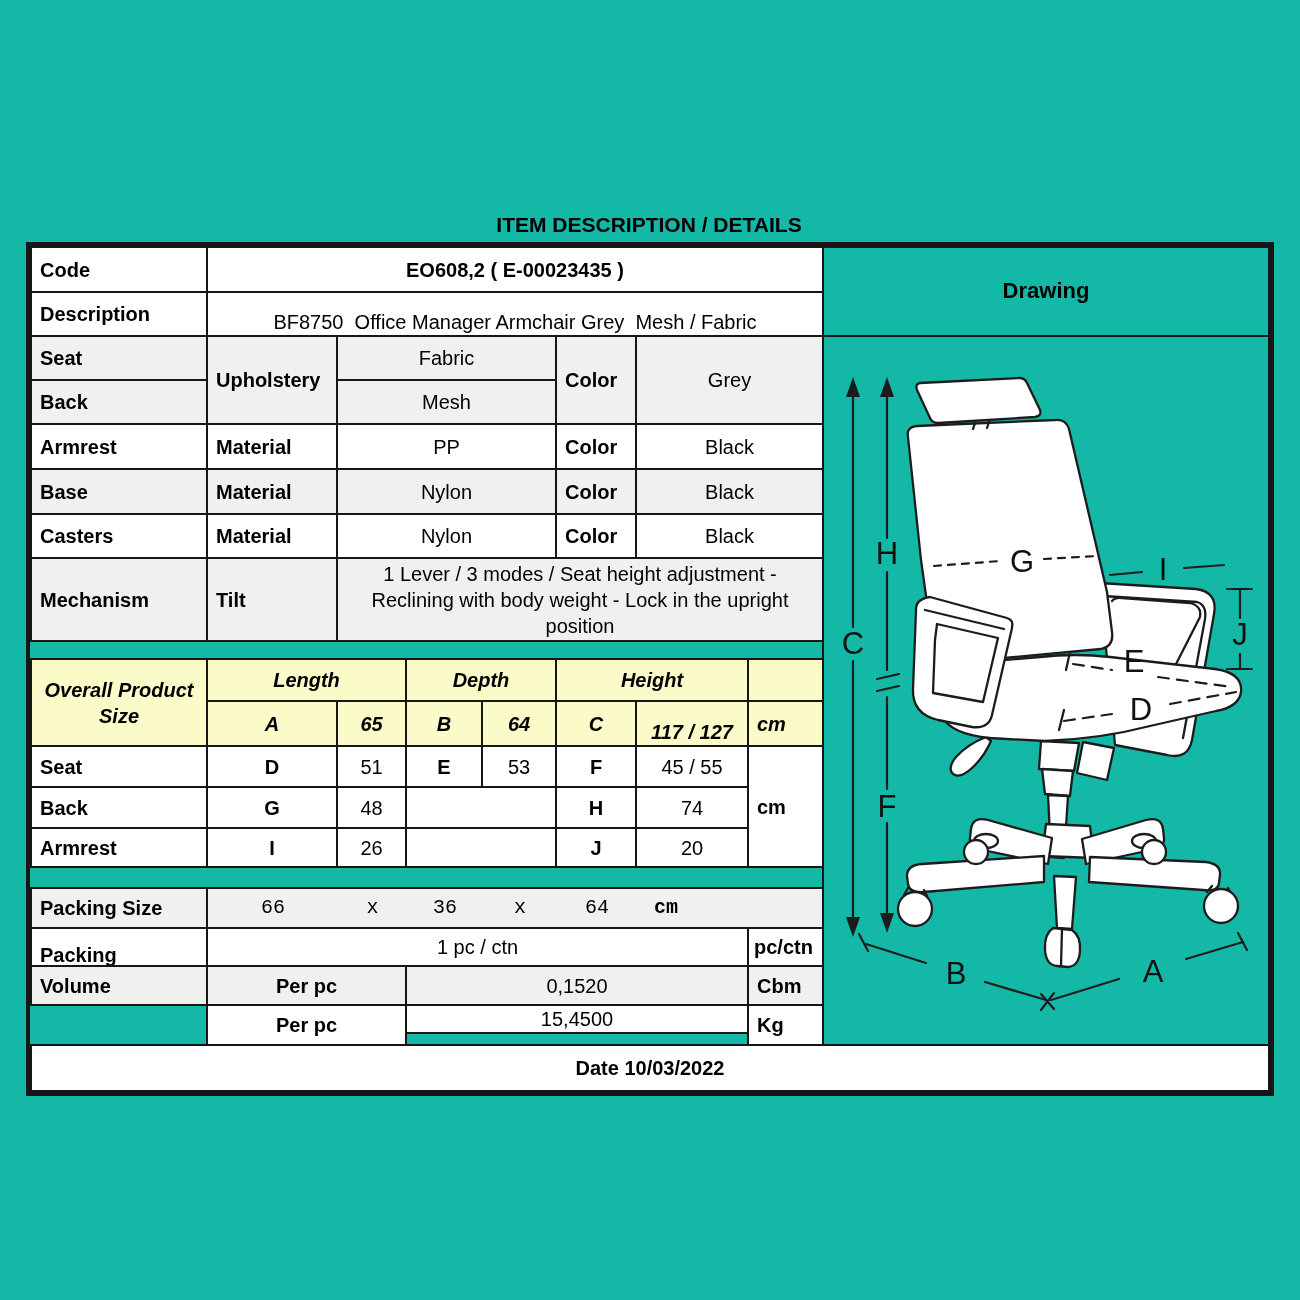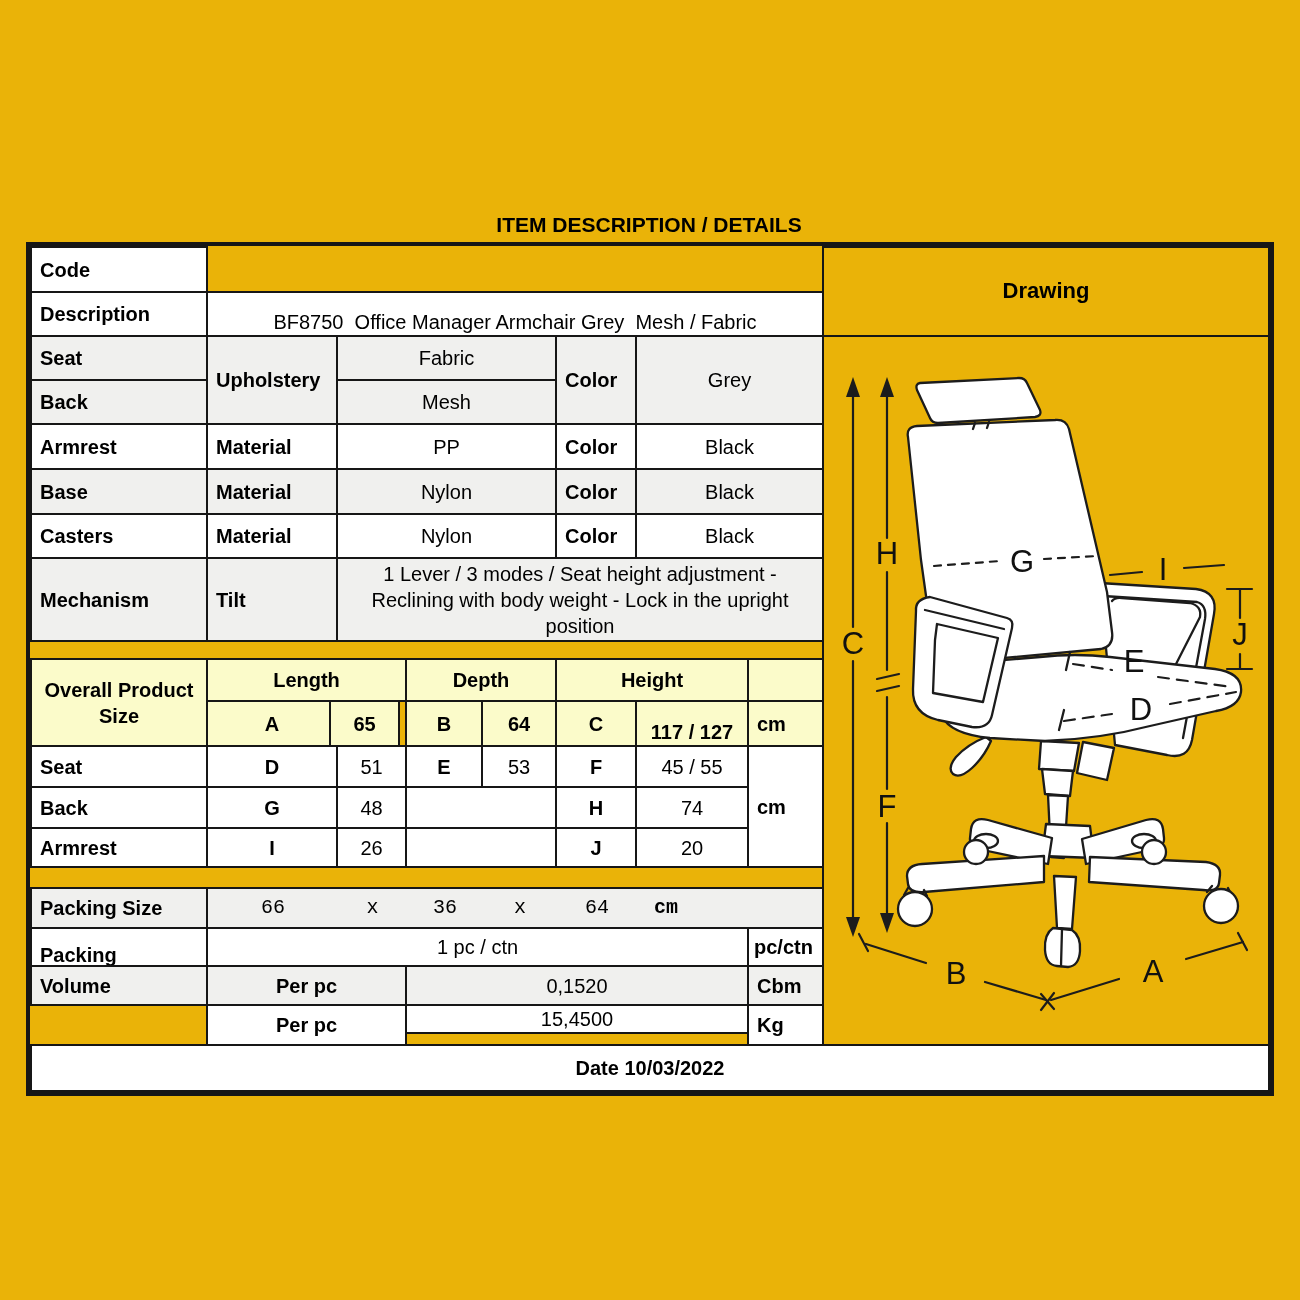--- a/index.html
+++ b/index.html
@@ -1,24 +1,24 @@
 <!DOCTYPE html>
 <html><head>
 <meta charset="utf-8">
 <style>
   html,body{margin:0;padding:0;background:#fff;}
-  #page{position:relative;width:1300px;height:1300px;background:#eab308;
+  #page{position:relative;width:1300px;height:1300px;background:#14b8a6;
         font-family:"Liberation Sans",sans-serif;color:#000;overflow:hidden;}
   .cell{position:absolute;box-sizing:border-box;border:2px solid #161616;background:#fff;
         display:flex;align-items:center;justify-content:center;font-size:20px;
         white-space:pre-wrap;line-height:1.3;text-align:center;}
   .bold{font-weight:bold;}
   .left{justify-content:flex-start;padding-left:8px;text-align:left;}
   .grey{background:#f0f0ee;}
-  .yellow{background:#fbfbca;}
+  .yellow{background:#fbfbca;font-style:italic;}
   #outer{position:absolute;left:26px;top:242px;width:1248px;height:854px;
          box-sizing:border-box;border:4px solid #161616;pointer-events:none;}
   #title{position:absolute;left:30px;top:213px;width:1238px;height:30px;text-align:center;
          font-weight:bold;font-size:21px;}
   #draw-header{position:absolute;left:824px;top:248px;width:444px;height:85px;display:flex;
          align-items:center;justify-content:center;font-weight:bold;font-size:22px;}
   #draw-sep{position:absolute;left:822px;top:335px;width:448px;height:2px;background:#161616;}
   #panel{position:absolute;left:822px;top:246px;width:448px;height:800px;box-sizing:border-box;
          border:2px solid #161616;}
   svg{position:absolute;left:824px;top:337px;}
@@ -30,20 +30,21 @@
   .psub{position:absolute;top:0;height:100%;display:flex;align-items:center;justify-content:center;font-family:Liberation Mono, monospace;}
 </style>
 </head>
 <body>
 
 <div id="page">
 
   <div id="title">ITEM DESCRIPTION / DETAILS</div>
 
   <div class="cell bold left" style="left:30px;top:246px;width:178px;height:47px">Code</div>
+  <div class="cell bold" style="left:206px;top:246px;width:618px;height:47px">EO608,2 ( E-00023435 )</div>
   <div class="cell bold left" style="left:30px;top:291px;width:178px;height:46px">Description</div>
   <div class="cell" style="left:206px;top:291px;width:618px;height:62px">BF8750  Office Manager Armchair Grey  Mesh / Fabric</div>
 
   <div class="cell bold left grey" style="left:30px;top:335px;width:178px;height:46px">Seat</div>
   <div class="cell bold left grey" style="left:30px;top:379px;width:178px;height:46px">Back</div>
   <div class="cell bold left grey" style="left:206px;top:335px;width:132px;height:90px">Upholstery</div>
   <div class="cell grey" style="left:336px;top:335px;width:221px;height:46px">Fabric</div>
   <div class="cell grey" style="left:336px;top:379px;width:221px;height:46px">Mesh</div>
   <div class="cell bold left grey" style="left:555px;top:335px;width:82px;height:90px">Color</div>
   <div class="cell grey" style="left:635px;top:335px;width:189px;height:90px">Grey</div>
@@ -69,21 +70,21 @@
   <div class="cell bold left grey" style="left:30px;top:557px;width:178px;height:85px">Mechanism</div>
   <div class="cell bold left grey" style="left:206px;top:557px;width:132px;height:85px">Tilt</div>
   <div class="cell grey" style="left:336px;top:557px;width:488px;height:85px;padding:0 14px">1 Lever / 3 modes / Seat height adjustment - Reclining with body weight - Lock in the upright position</div>
 
   <div class="cell bold yellow" style="left:30px;top:658px;width:178px;height:89px;padding:0 6px">Overall Product Size</div>
   <div class="cell bold yellow" style="left:206px;top:658px;width:201px;height:44px">Length</div>
   <div class="cell bold yellow" style="left:405px;top:658px;width:152px;height:44px">Depth</div>
   <div class="cell bold yellow" style="left:555px;top:658px;width:194px;height:44px">Height</div>
   <div class="cell yellow" style="left:747px;top:658px;width:77px;height:44px"></div>
   <div class="cell bold yellow" style="left:206px;top:700px;width:132px;height:47px">A</div>
-  <div class="cell bold yellow" style="left:329px;top:700px;width:71px;height:47px">65</div>
+  <div class="cell bold yellow" style="left:336px;top:700px;width:71px;height:47px">65</div>
   <div class="cell bold yellow" style="left:405px;top:700px;width:78px;height:47px">B</div>
   <div class="cell bold yellow" style="left:481px;top:700px;width:76px;height:47px">64</div>
   <div class="cell bold yellow" style="left:555px;top:700px;width:82px;height:47px">C</div>
   <div class="cell bold yellow" style="left:635px;top:700px;width:114px;height:64px">117 / 127</div>
   <div class="cell bold left yellow" style="left:747px;top:700px;width:77px;height:47px">cm</div>
 
   <div class="cell bold left" style="left:30px;top:745px;width:178px;height:43px">Seat</div>
   <div class="cell bold" style="left:206px;top:745px;width:132px;height:43px">D</div>
   <div class="cell" style="left:336px;top:745px;width:71px;height:43px">51</div>
   <div class="cell bold" style="left:405px;top:745px;width:78px;height:43px">E</div>

